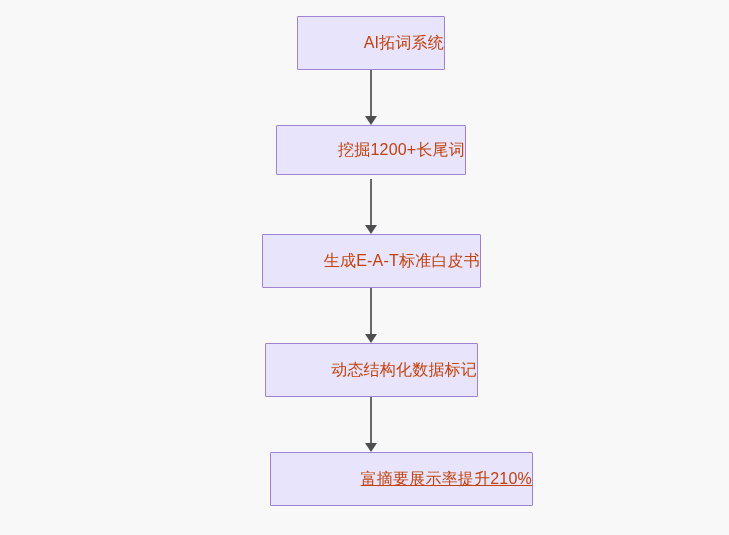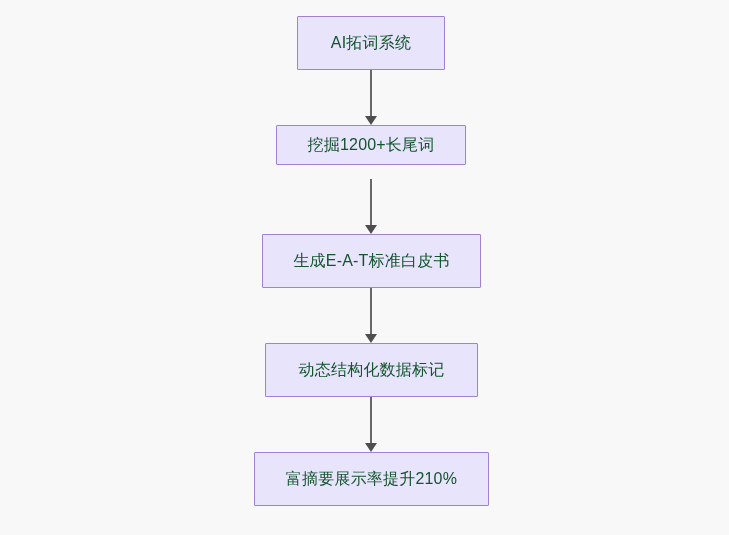--- a/index.html
+++ b/index.html
@@ -19,22 +19,22 @@
     height: 535px;
   }
   .node {
     position: absolute;
     box-sizing: border-box;
     background: #e7e4fb;
     border: 1.6px solid #9d83d2;
     border-radius: 1px;
     display: flex;
     align-items: center;
-    justify-content: center;
-    color: #14532d;
+    justify-content: flex-end;
+    color: #c2410c;
     font-size: 16px;
     line-height: 1;
     letter-spacing: 0.2px;
     white-space: nowrap;
   }
   .node-label {
     display: block;
   }
   .edge {
     position: absolute;
@@ -80,29 +80,29 @@
 
   <div class="edge" style="left:365px; top:397px; height:55px;">
     <div class="edge-line" style="height:47px;"></div>
     <div class="edge-head" style="top:46px;"></div>
   </div>
 
   <div class="node" style="left:297px; top:16px; width:148px; height:54px;">
     <span class="node-label">AI拓词系统</span>
   </div>
 
-  <div class="node" style="left:276px; top:125px; width:190px; height:40px;">
+  <div class="node" style="left:276px; top:125px; width:190px; height:50px;">
     <span class="node-label">挖掘1200+长尾词</span>
   </div>
 
   <div class="node" style="left:265px; top:343px; width:213px; height:54px;">
     <span class="node-label">动态结构化数据标记</span>
   </div>
 
   <div class="node" style="left:262px; top:234px; width:219px; height:54px;">
     <span class="node-label">生成E-A-T标准白皮书</span>
   </div>
 
-  <div class="node" style="left:254px; top:452px; width:235px; height:54px;">
+  <div class="node" style="left:270px; top:452px; width:263px; height:54px;text-decoration:underline;">
     <span class="node-label">富摘要展示率提升210%</span>
   </div>
 
 </div>
 
 </body></html>

